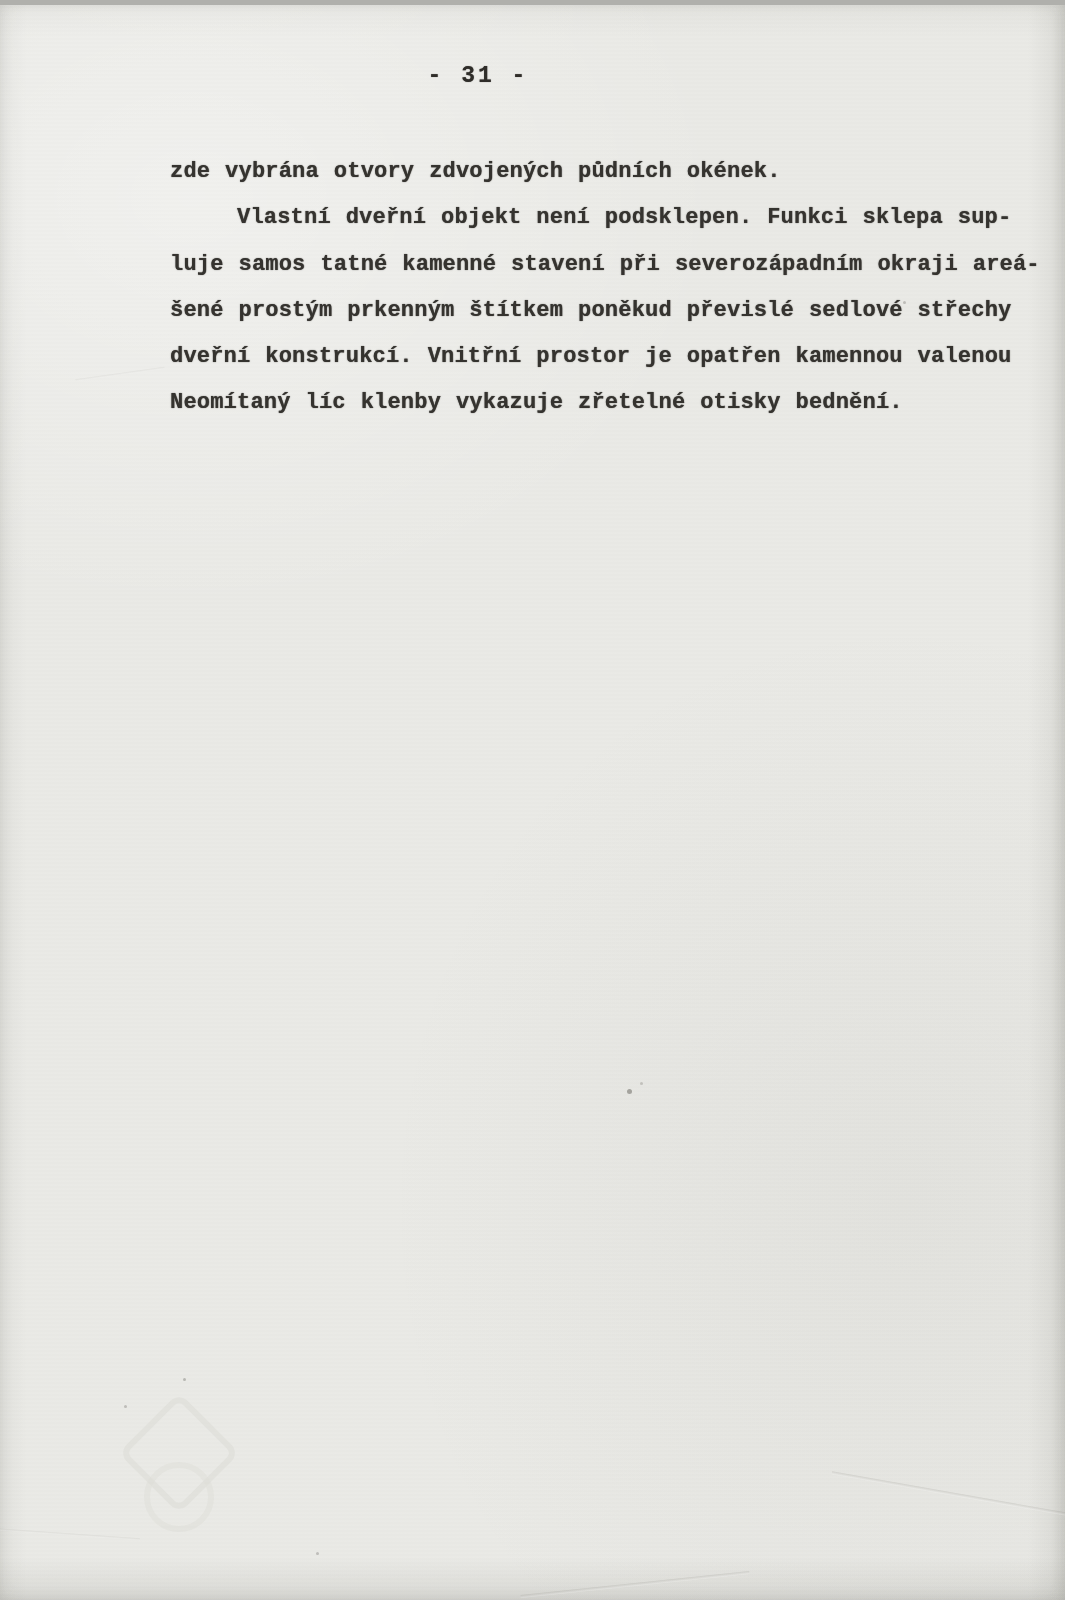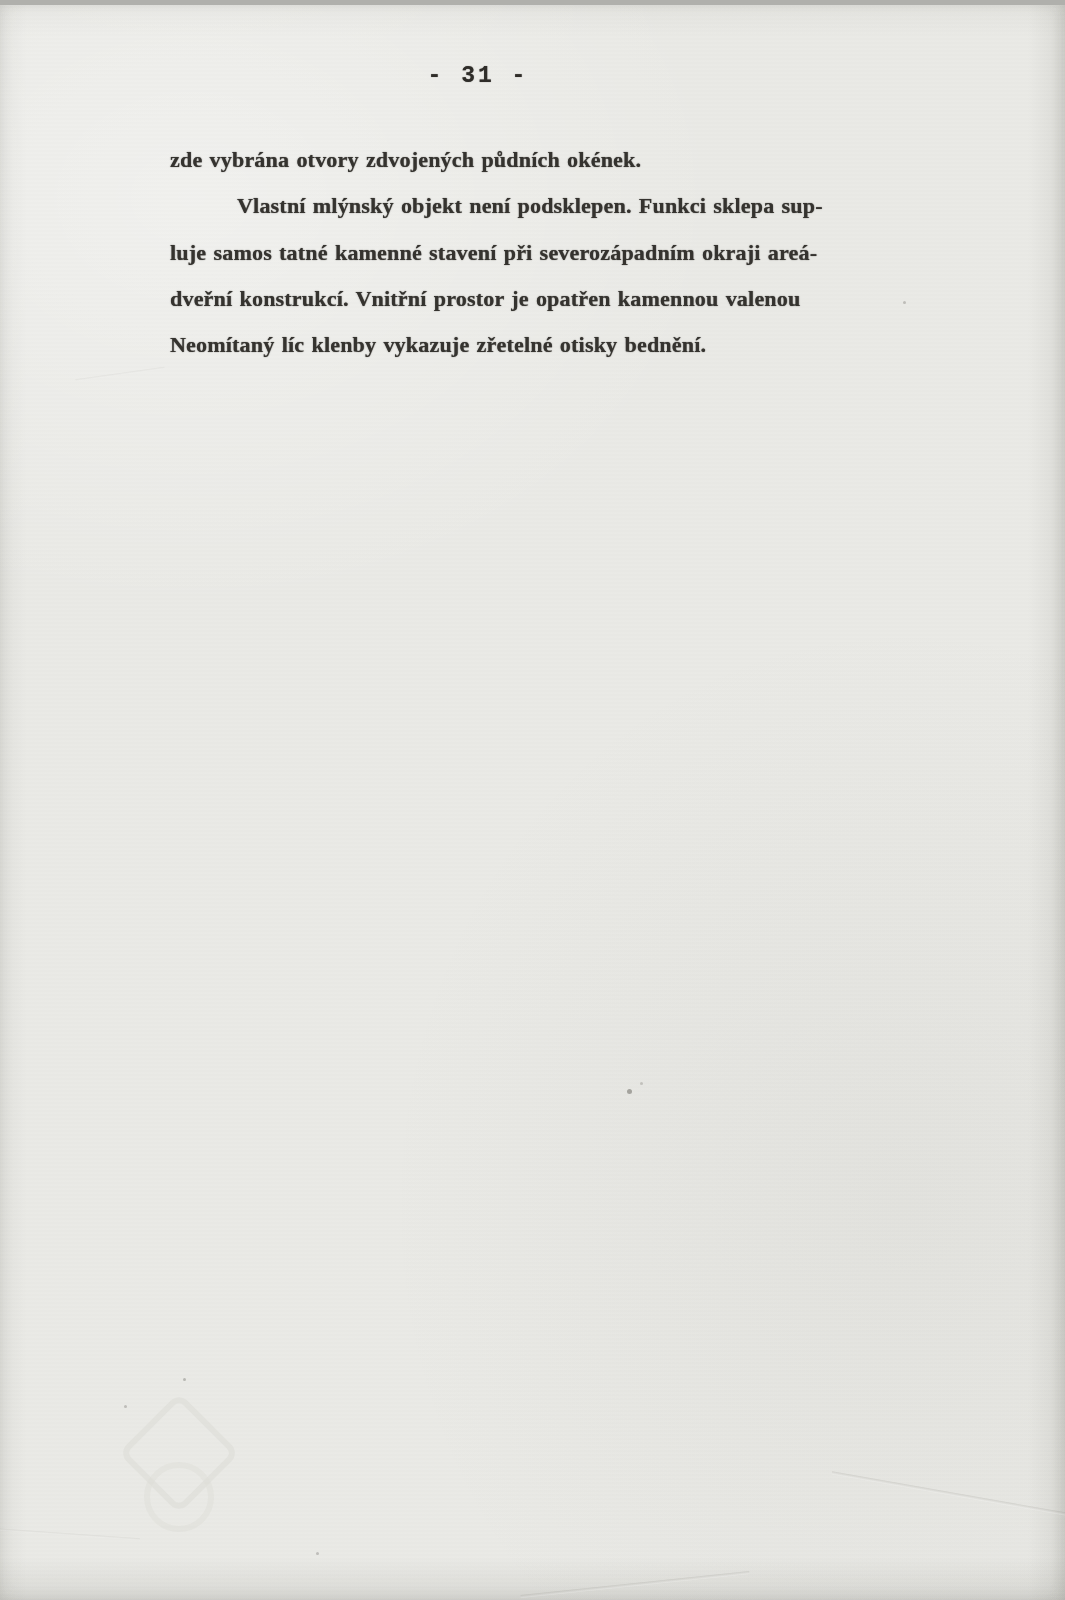--- a/index.html
+++ b/index.html
@@ -31,24 +31,23 @@
     width: 956px; 
     text-align: center;
     font-size: 23px;
     font-weight: bold;
     letter-spacing: 3px;
     color: #2f2d29;
     text-shadow: 0 0 1px rgba(47,45,41,0.65);
   }
   .text-block {
     position: absolute;
-    top: 132px;
+    top: 144px;
     left: 170px;
     width: 875px;
-    font-family: Liberation Serif, serif;
   }
   .line {
     height: 46.3px;
     line-height: 46.3px;
     font-size: 22px;
     font-weight: bold;
     letter-spacing: 0.2px;
     word-spacing: 1.5px;
     white-space: nowrap;
     color: #35332f;
@@ -99,22 +98,23 @@
 </style>
 </head>
 <body>
 
 <div class="paper">
 
   <div class="page-number">- 31 -</div>
 
   <div class="text-block">
     <div class="line">zde vybrána otvory zdvojených půdních okének.</div>
-    <div class="line indent">Vlastní mlýnský objekt není podsklepen. Funkci sklepa sup-</div>
+    <div class="line indent">Vlastní dveřní objekt není podsklepen. Funkci sklepa sup-</div>
     <div class="line">luje samos tatné kamenné stavení při severozápadním okraji areá-</div>
+    <div class="line">šené prostým prkenným štítkem poněkud převislé sedlové střechy</div>
     <div class="line">dveřní konstrukcí. Vnitřní prostor je opatřen kamennou valenou</div>
     <div class="line">Neomítaný líc klenby vykazuje zřetelné otisky bednění.</div>
   </div>
 
   <div class="watermark">
     <div class="wm-diamond"></div>
     <div class="wm-circle"></div>
   </div>
 
   <div class="speck s1"></div>

